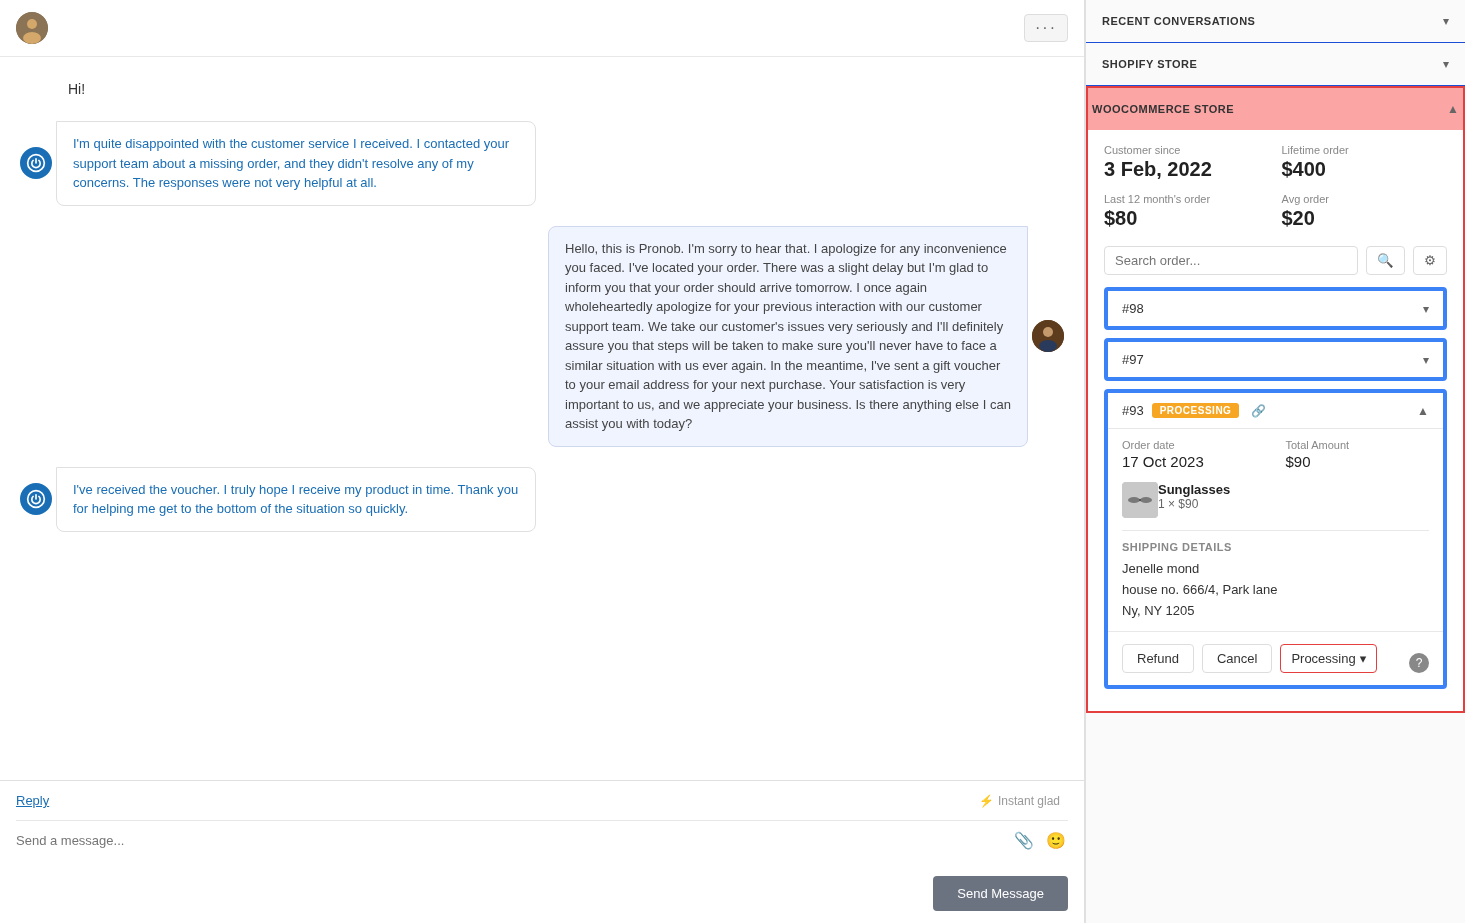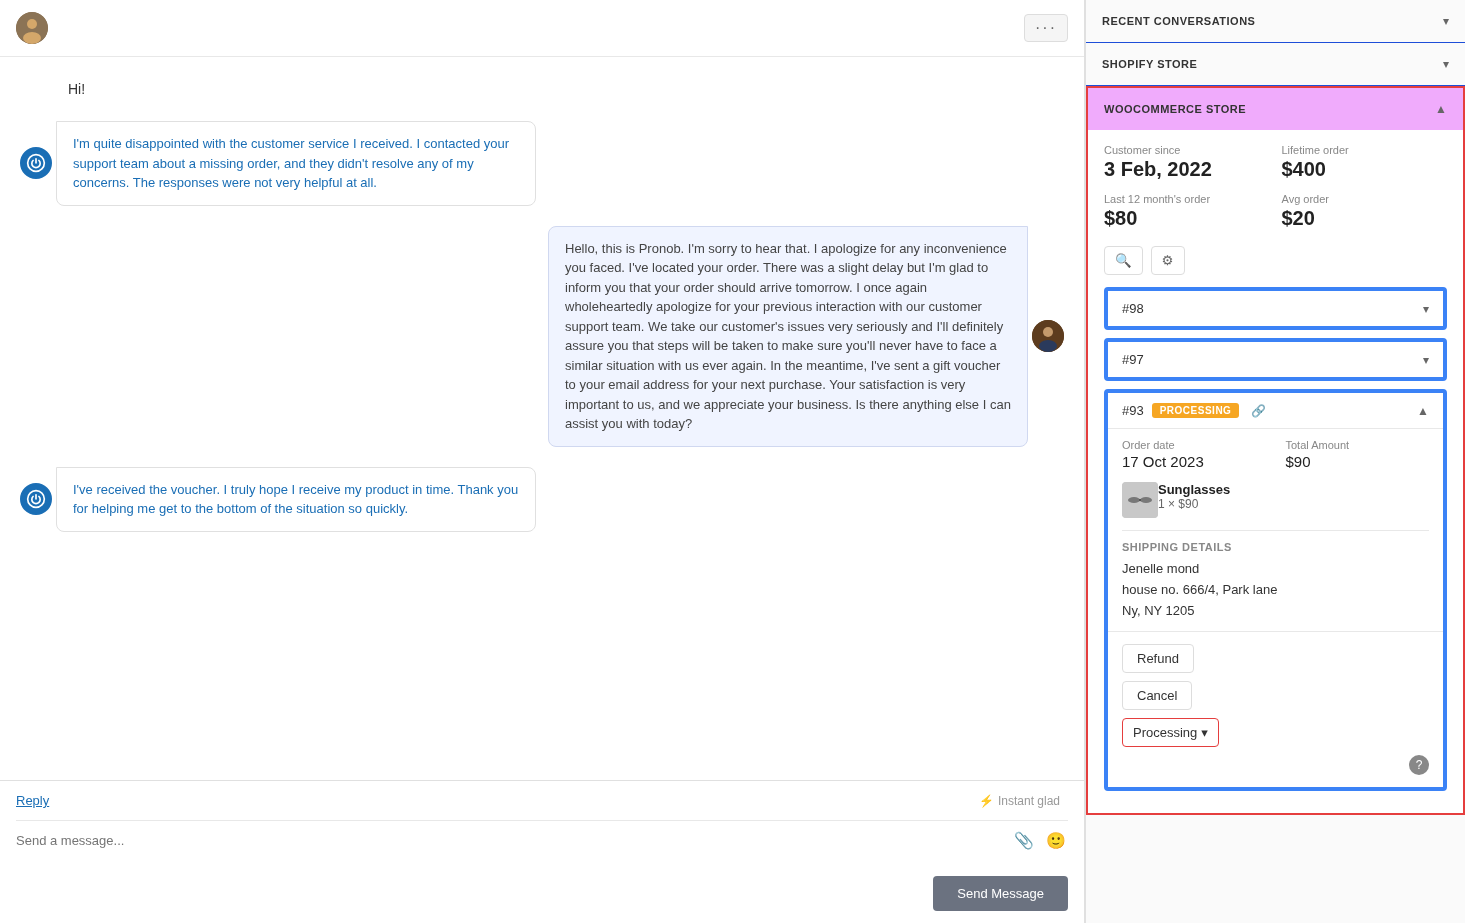--- a/index.html
+++ b/index.html
@@ -234,23 +234,23 @@
     
     .woo-section {
       border: 2px solid #e53e3e;
       margin: 0;
     }
 
     .woo-header {
       display: flex;
       align-items: center;
       justify-content: space-between;
-      padding: 14px 16px;
-      cursor: pointer;
-      background: #f0abfc;
+      padding: 14px 4px;
+      cursor: pointer;
+      background: #fca5a5;
     }
 
     .woo-title {
       font-size: 11px;
       font-weight: 700;
       letter-spacing: 0.5px;
       color: #333;
       text-transform: uppercase;
     }
 
@@ -420,24 +420,23 @@
 
     .shipping-detail {
       font-size: 13px;
       color: #333;
       line-height: 1.6;
     }
 
     .order-actions {
       display: flex;
       gap: 8px;
-      align-items: flex-start;
+      align-items: flex-end;
       padding: 12px 14px;
       border-top: 1px solid #e8e8e8;
-      flex-direction: column;
     }
 
     .action-btn {
       border: 1px solid #ddd;
       background: #fff;
       border-radius: 4px;
       padding: 6px 14px;
       font-size: 13px;
       cursor: pointer;
       color: #333;
@@ -591,20 +590,21 @@
           <div class="stat-label">Last 12 month's order</div>
           <div class="stat-value">$80</div>
         </div>
         <div>
           <div class="stat-label">Avg order</div>
           <div class="stat-value">$20</div>
         </div>
       </div>
 
       <div class="search-row">
+        <input class="order-search" type="text" placeholder="Search order..." style="">
         <button class="search-icon-btn">🔍</button>
         <button class="settings-icon-btn">⚙</button>
       </div>
 
       <div class="order-row">
         <div class="order-row-header">
           <span class="order-id">#98</span>
           <span class="chevron">▾</span>
         </div>
       </div>

